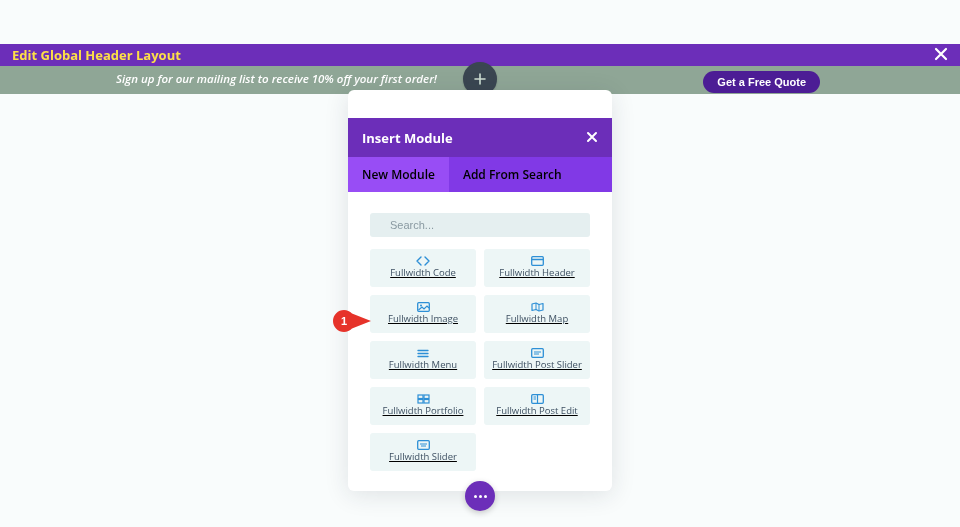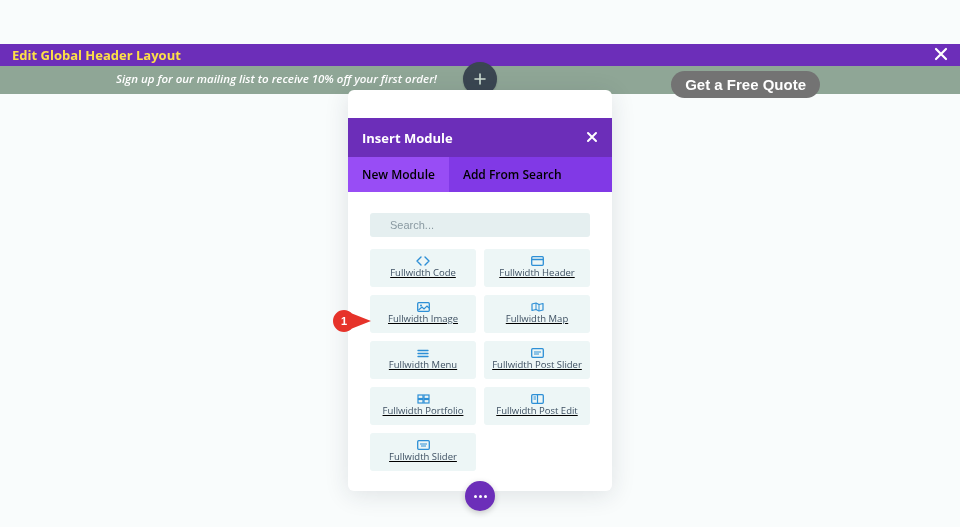--- a/index.html
+++ b/index.html
@@ -36,26 +36,26 @@
     padding: 5px 140px 5px 116px;
     height: 28px;
   }
   .promo-bar .promo-text {
     color: #fff;
     font-size: 11.5px;
     font-weight: 600;
     font-style: italic;
   }
   .promo-bar .quote-btn {
-    background: #737373;
+    background: #4c1d95;
     color: #fff;
     border: none;
     border-radius: 16px;
     padding: 5px 14px;
-    font-size: 15px;
+    font-size: 11px;
     font-weight: 600;
     cursor: pointer;
   }
   .add-section {
     position: absolute;
     left: 50%;
     transform: translateX(-50%);
     top: 62px;
     width: 34px;
     height: 34px;

